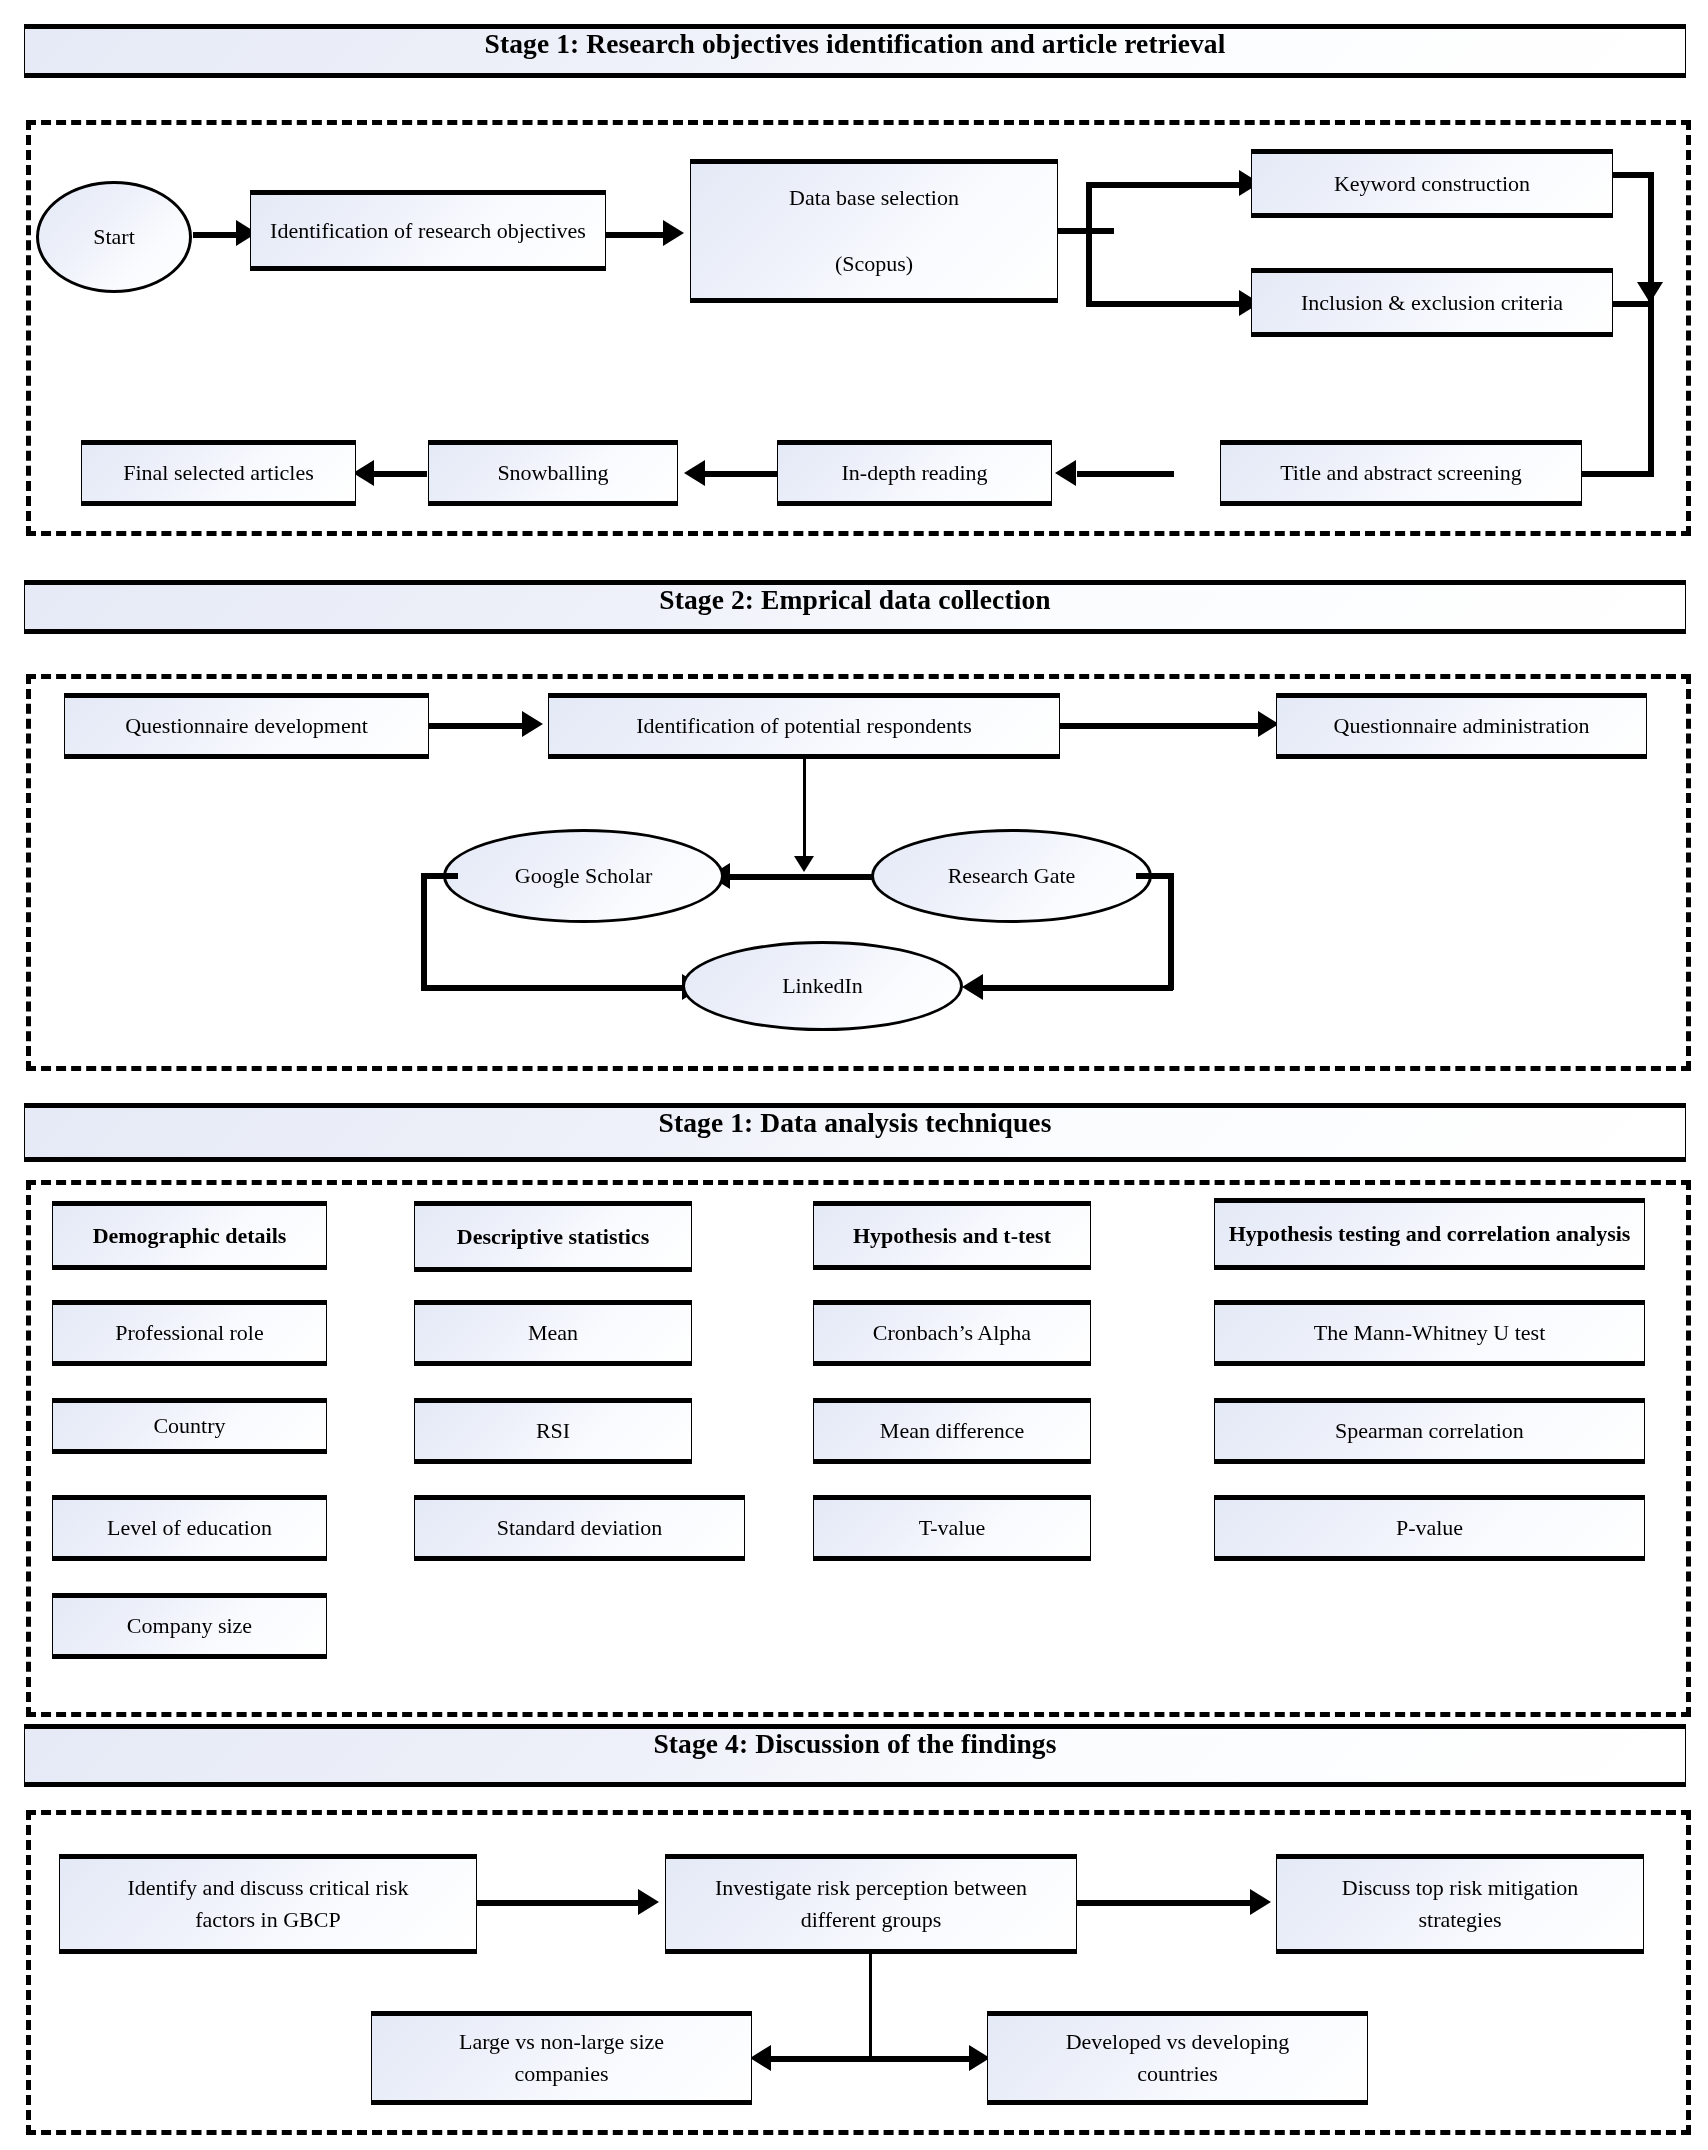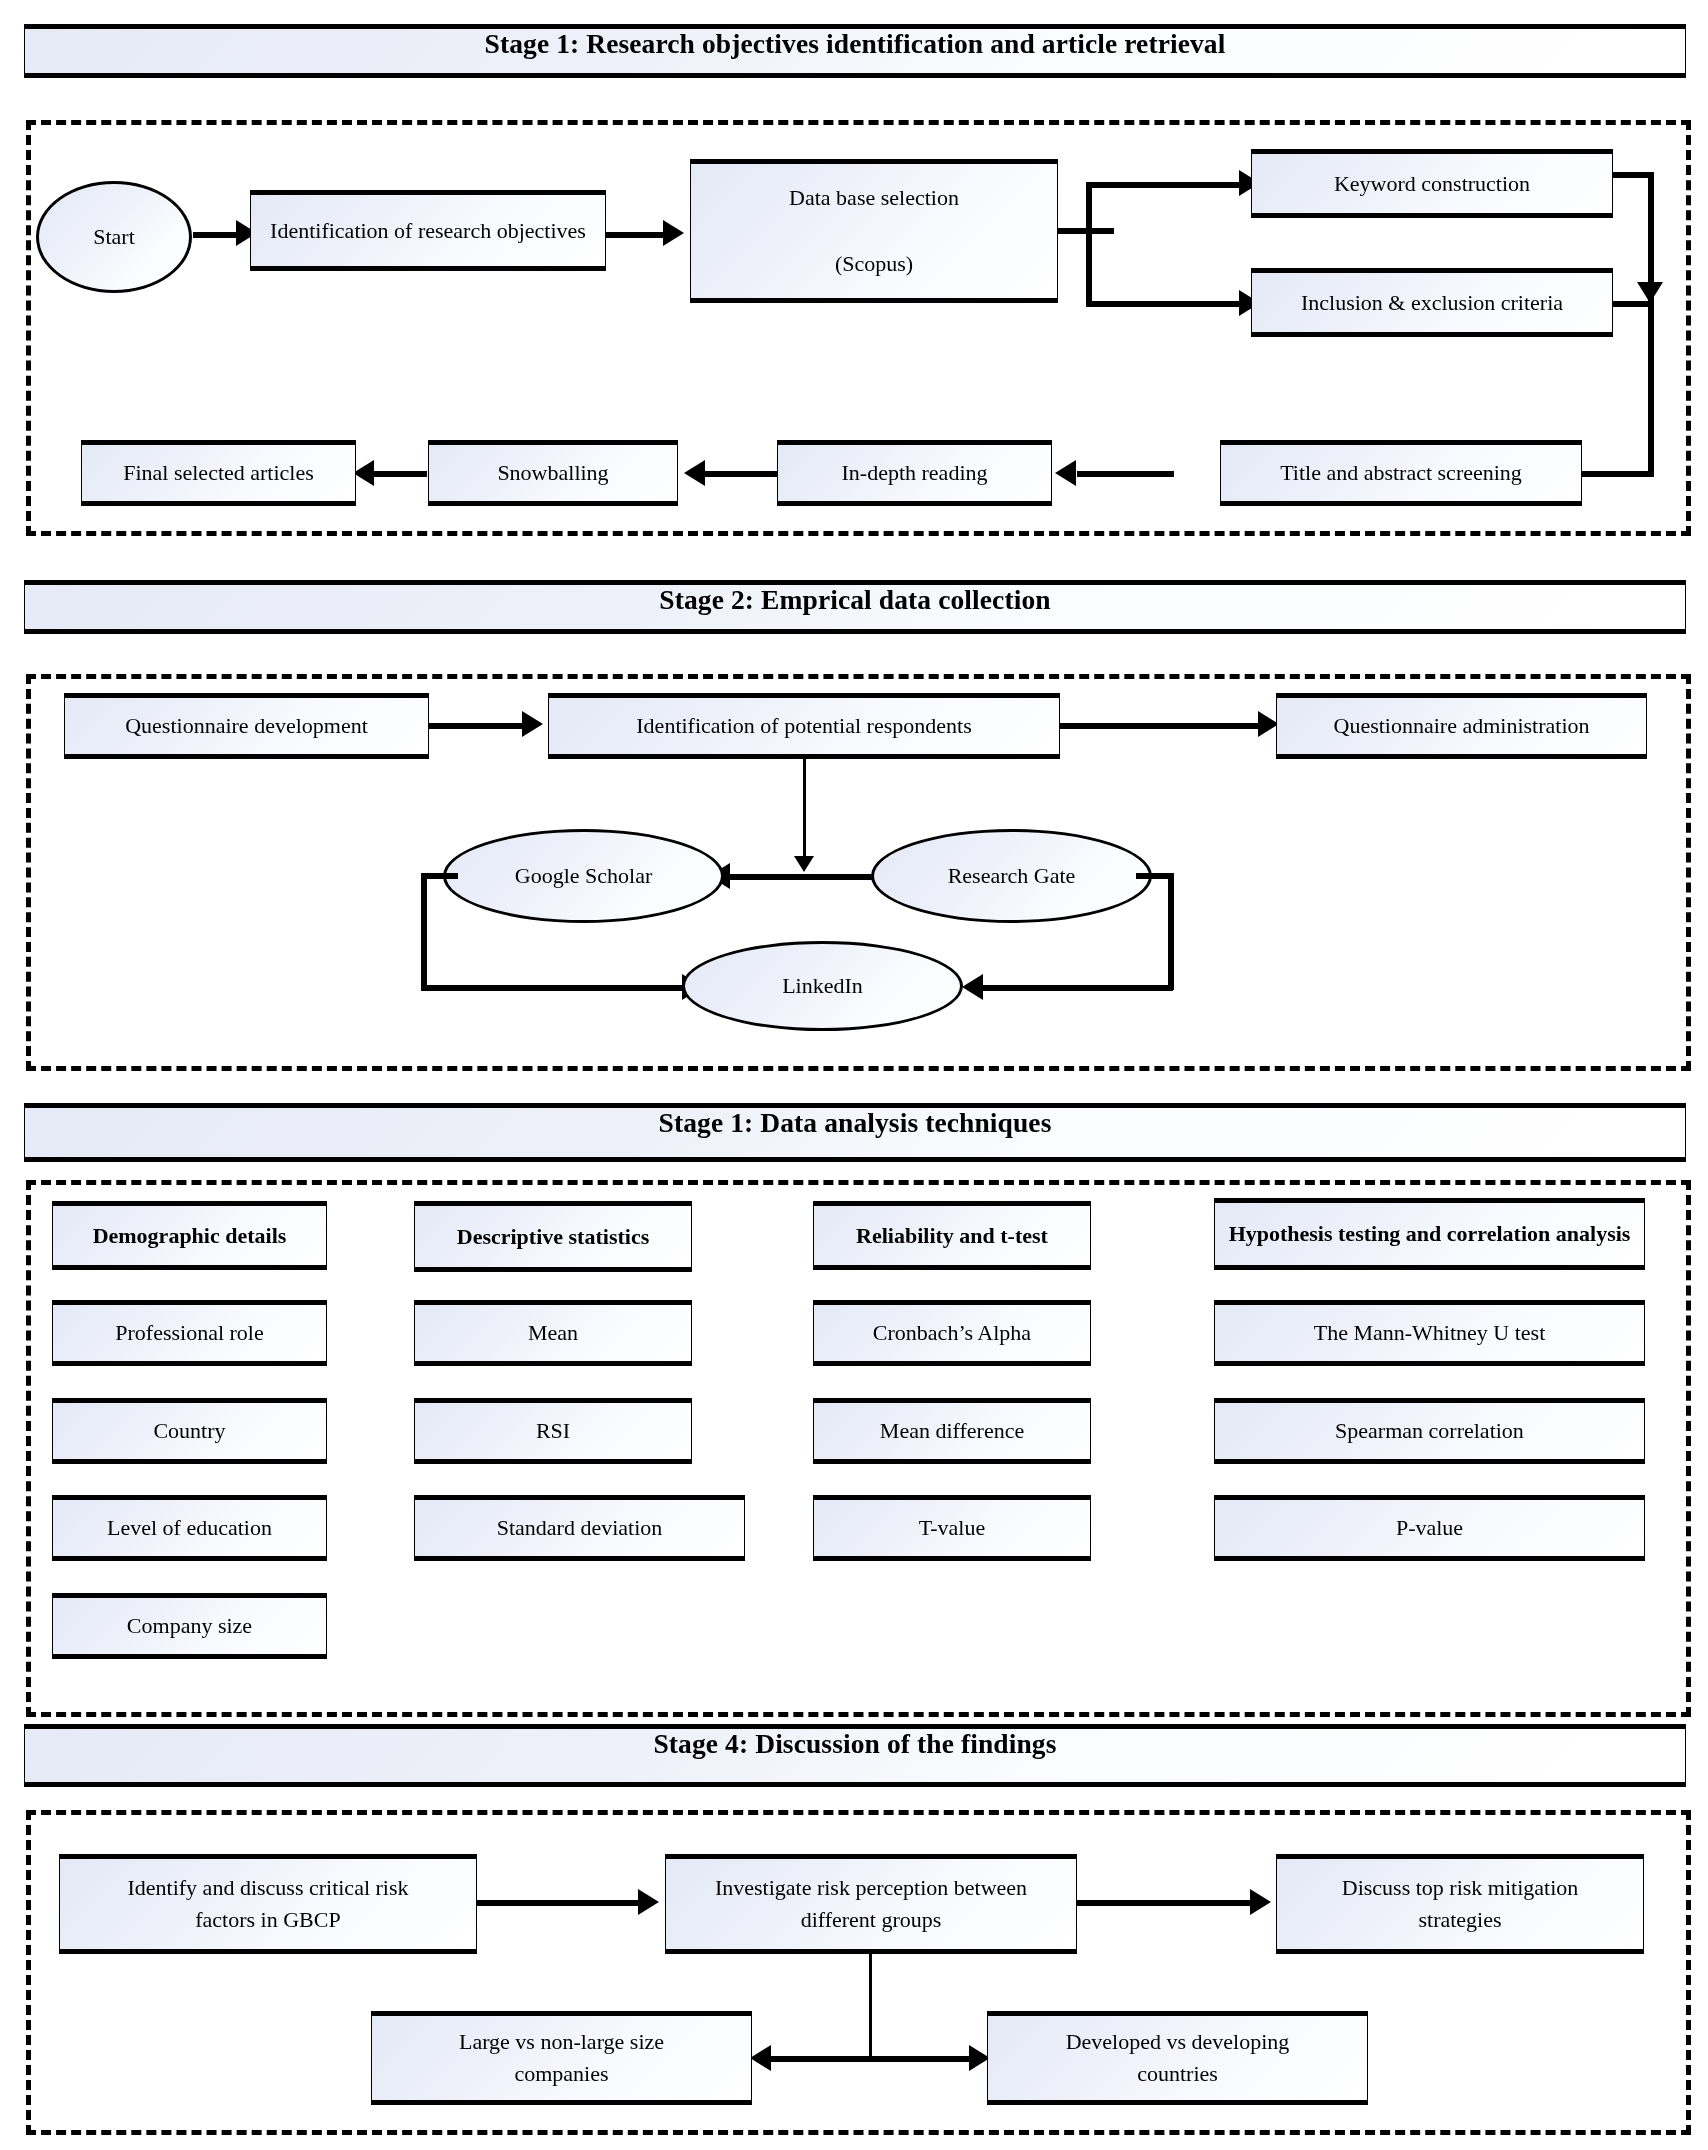--- a/index.html
+++ b/index.html
@@ -186,21 +186,21 @@
   </div>
 
   <div class="dashwrap" style="left:26px;top:1180px;width:1655px;height:527px;"></div>
 
   <div class="nodebox hdr" style="left:52px;top:1201px;width:275px;height:69px;">
     <span>Demographic details</span>
   </div>
   <div class="nodebox" style="left:52px;top:1300px;width:275px;height:66px;">
     <span>Professional role</span>
   </div>
-  <div class="nodebox" style="left:52px;top:1398px;width:275px;height:66px;">
+  <div class="nodebox" style="left:52px;top:1398px;width:275px;height:56px;">
     <span>Country</span>
   </div>
   <div class="nodebox" style="left:52px;top:1495px;width:275px;height:66px;">
     <span>Level of education</span>
   </div>
   <div class="nodebox" style="left:52px;top:1593px;width:275px;height:66px;">
     <span>Company size</span>
   </div>
 
   <div class="nodebox hdr" style="left:414px;top:1201px;width:278px;height:71px;">
@@ -210,21 +210,21 @@
     <span>Mean</span>
   </div>
   <div class="nodebox" style="left:414px;top:1398px;width:278px;height:66px;">
     <span>RSI</span>
   </div>
   <div class="nodebox" style="left:414px;top:1495px;width:331px;height:66px;">
     <span>Standard deviation</span>
   </div>
 
   <div class="nodebox hdr" style="left:813px;top:1201px;width:278px;height:69px;">
-    <span>Reliability and t-test</span>
+    <span>Hypothesis and t-test</span>
   </div>
   <div class="nodebox" style="left:813px;top:1300px;width:278px;height:66px;">
     <span>Cronbach’s Alpha</span>
   </div>
   <div class="nodebox" style="left:813px;top:1398px;width:278px;height:66px;">
     <span>Mean difference</span>
   </div>
   <div class="nodebox" style="left:813px;top:1495px;width:278px;height:66px;">
     <span>T-value</span>
   </div>

